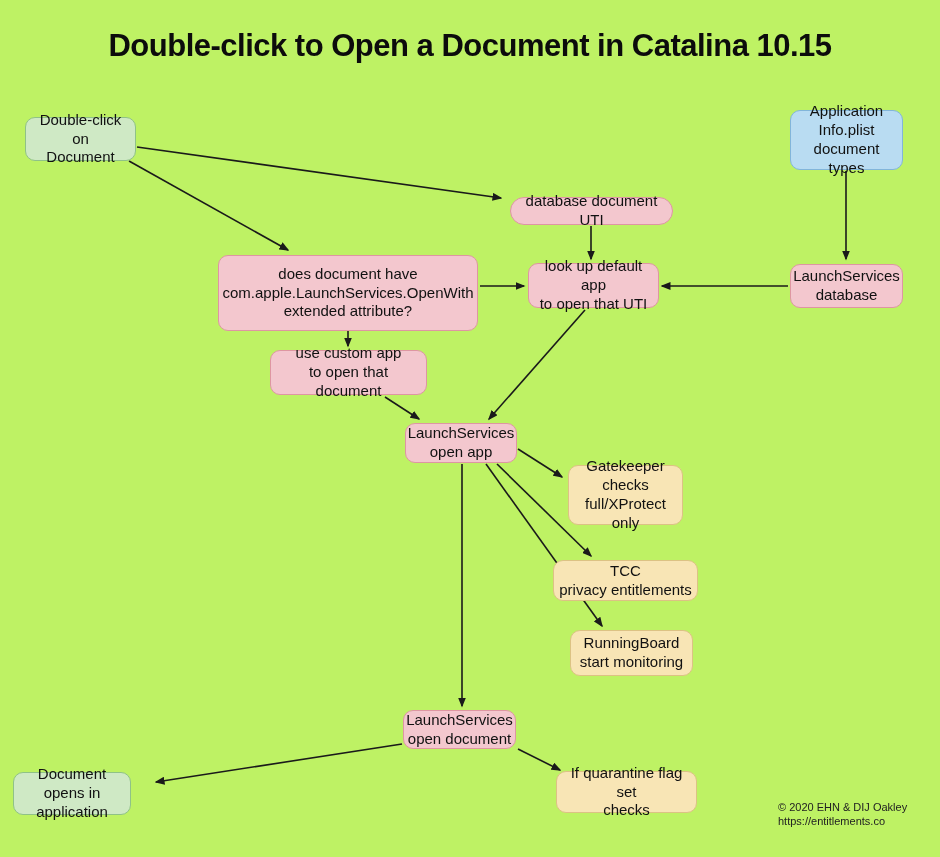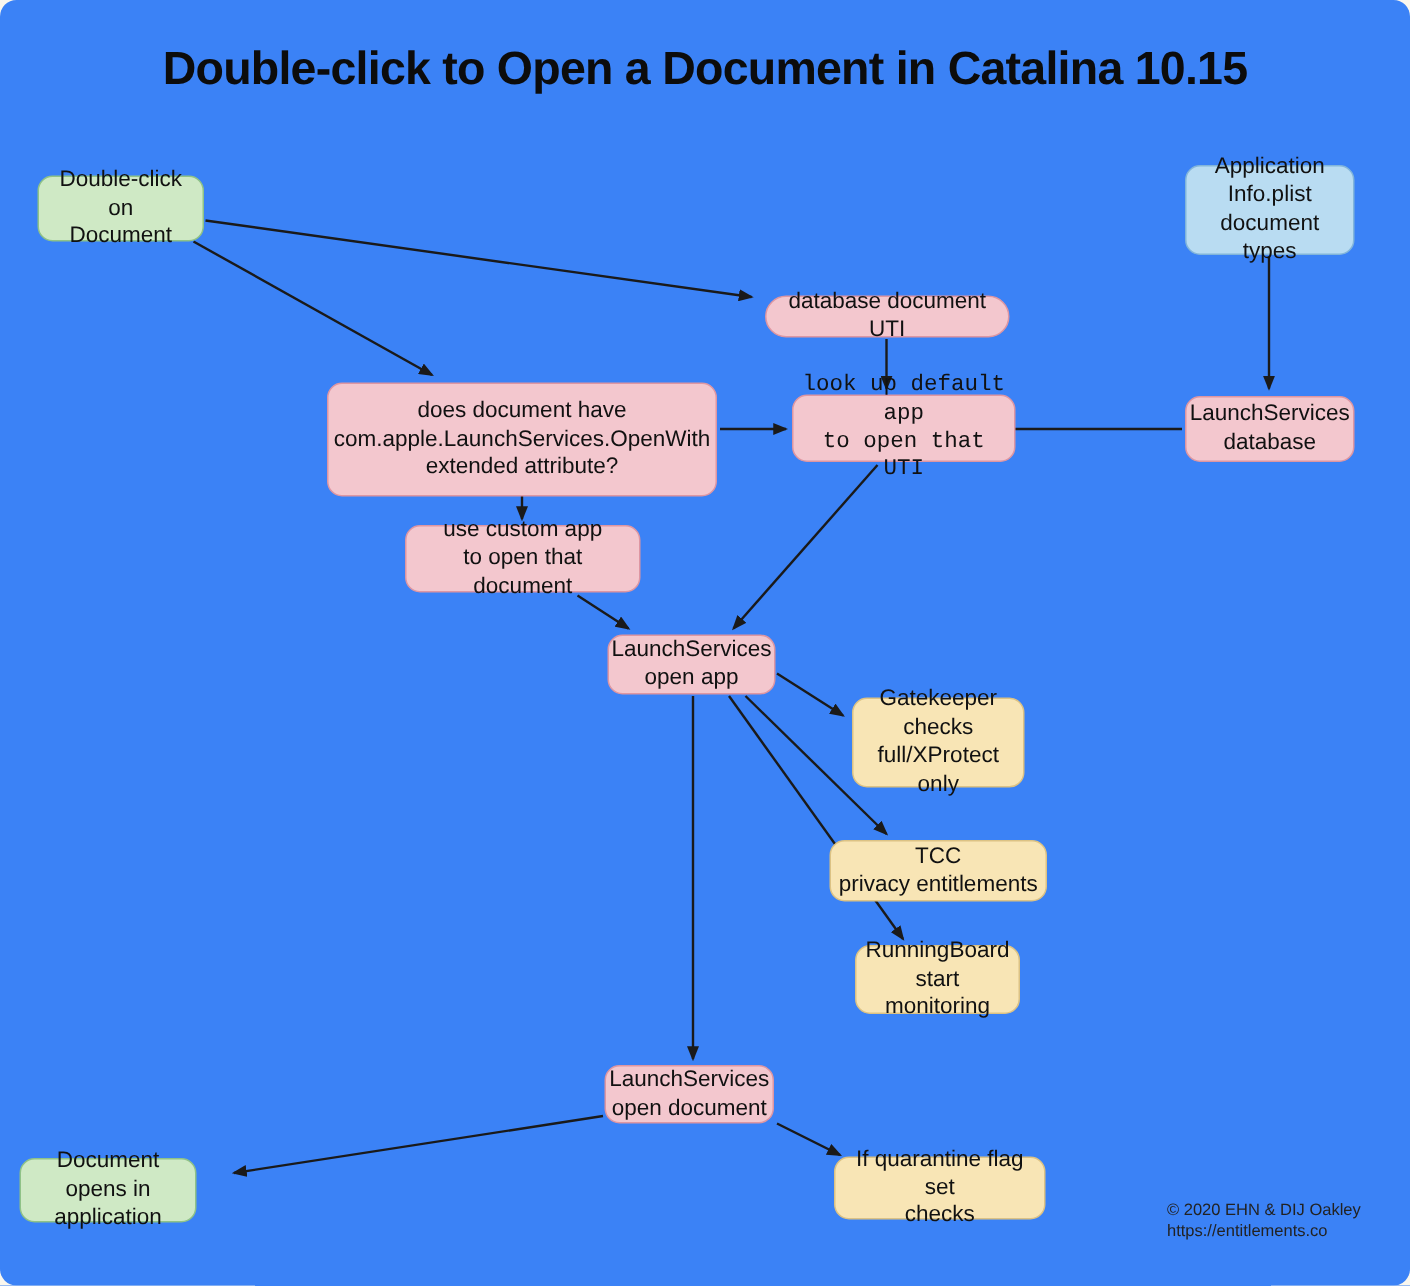--- a/index.html
+++ b/index.html
@@ -3,23 +3,22 @@
 <meta charset="utf-8">
 <style>
   html,body{margin:0;padding:0;}
   body{
     font-family:"Liberation Sans","DejaVu Sans",sans-serif;
     background:#faf7ee;
   }
   .canvas{
     position:relative;
     width:940px;height:857px;
-    background:#3b82f6;
+    background:#bef264;
     overflow:hidden;
-    border-radius:11px;
   }
   .title{
     position:absolute;left:0;top:28px;width:940px;
     text-align:center;
     font-size:31px;font-weight:bold;color:#0c0c0c;
     letter-spacing:-0.5px;
   }
   svg.edges{position:absolute;left:0;top:0;width:940px;height:857px;}
   .node{
     position:absolute;
@@ -76,34 +75,34 @@
 
   <div class="node green" style="left:25px;  top:117px; width:111px; height:44px;">Double-click on
 Document</div>
   <div class="node blue" style="left:790px; top:110px; width:113px; height:60px;">Application
 Info.plist
 document types</div>
   <div class="node pink" style="left:510px; top:197px; width:163px; height:28px; border-radius:14px;">database document UTI</div>
   <div class="node pink" style="left:218px; top:255px; width:260px; height:76px;">does document have
 com.apple.LaunchServices.OpenWith
 extended attribute?</div>
-  <div class="node pink" style="left:528px; top:263px; width:149px; height:45px;font-family:Liberation Mono, monospace;">look up default app
+  <div class="node pink" style="left:528px; top:263px; width:131px; height:45px;">look up default app
 to open that UTI</div>
   <div class="node pink" style="left:790px; top:264px; width:113px; height:44px;">LaunchServices
 database</div>
   <div class="node pink" style="left:270px; top:350px; width:157px; height:45px;">use custom app
 to open that document</div>
   <div class="node pink" style="left:405px; top:423px; width:112px; height:40px;">LaunchServices
 open app</div>
   <div class="node yellow" style="left:568px; top:465px; width:115px; height:60px;">Gatekeeper
 checks
 full/XProtect only</div>
   <div class="node yellow" style="left:553px; top:560px; width:145px; height:41px;">TCC
 privacy entitlements</div>
-  <div class="node yellow" style="left:570px; top:630px; width:110px; height:46px;">RunningBoard
+  <div class="node yellow" style="left:570px; top:630px; width:123px; height:46px;">RunningBoard
 start monitoring</div>
   <div class="node pink" style="left:403px; top:710px; width:113px; height:39px;">LaunchServices
 open document</div>
   <div class="node green" style="left:13px;  top:772px; width:118px; height:43px;">Document opens in
 application</div>
   <div class="node yellow" style="left:556px; top:771px; width:141px; height:42px;">If quarantine flag set
 checks</div>
 
   <div class="footer">
     <div>© 2020 EHN &amp; DIJ Oakley</div>

